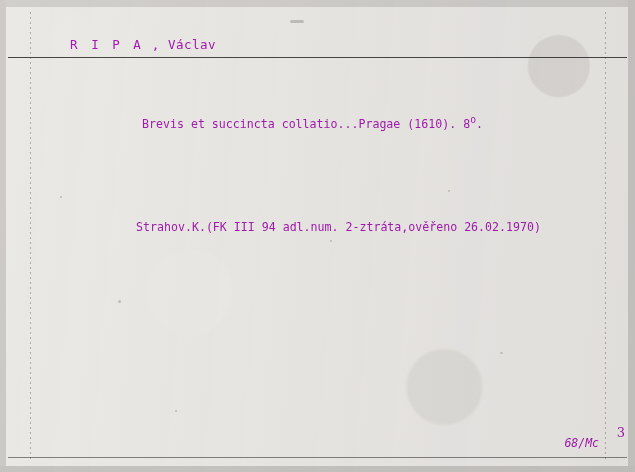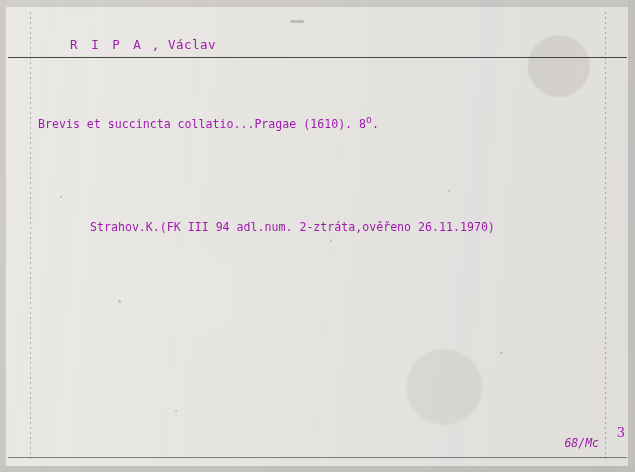--- a/index.html
+++ b/index.html
@@ -98,20 +98,21 @@
   }
 
   .body-block {
     position: absolute;
     left: 38px;
     top: 74px;
     right: 48px;
     font-size: 11.6px;
     line-height: 1.62;
     white-space: pre;
+    text-align: center;
   }
   .line {
     white-space: pre;
     display: block;
   }
   .line.indent {
     padding-left: 52px;
   }
   .line.spacer {
     height: 10px;
@@ -178,21 +179,21 @@
 
   <div class="heading">
     <span class="surname">R I P A</span><span> , </span><span>Václav</span>
   </div>
 
   <div class="hrule"></div>
 
   <div class="body-block">
     <span class="line"><span>Brevis et succincta collatio...Pragae (1610). 8</span><sup>o</sup><span>.</span></span>
     <span class="line spacer"></span>
-    <span class="line indent">Strahov.K.(FK III 94 adl.num. 2-ztráta,ověřeno 26.11.1970)</span>
+    <span class="line indent">Strahov.K.(FK III 94 adl.num. 2-ztráta,ověřeno 26.02.1970)</span>
   </div>
 
   <div class="footer-num">68/Mc</div>
   <div class="corner-num">3</div>
 
   <div class="hrule bottom"></div>
 
   <div class="grain"></div>
   <div class="speck" style="left:118px; top:300px; width:3px; height:3px;"></div>
   <div class="speck" style="left:330px; top:240px; width:2px; height:2px;"></div>

